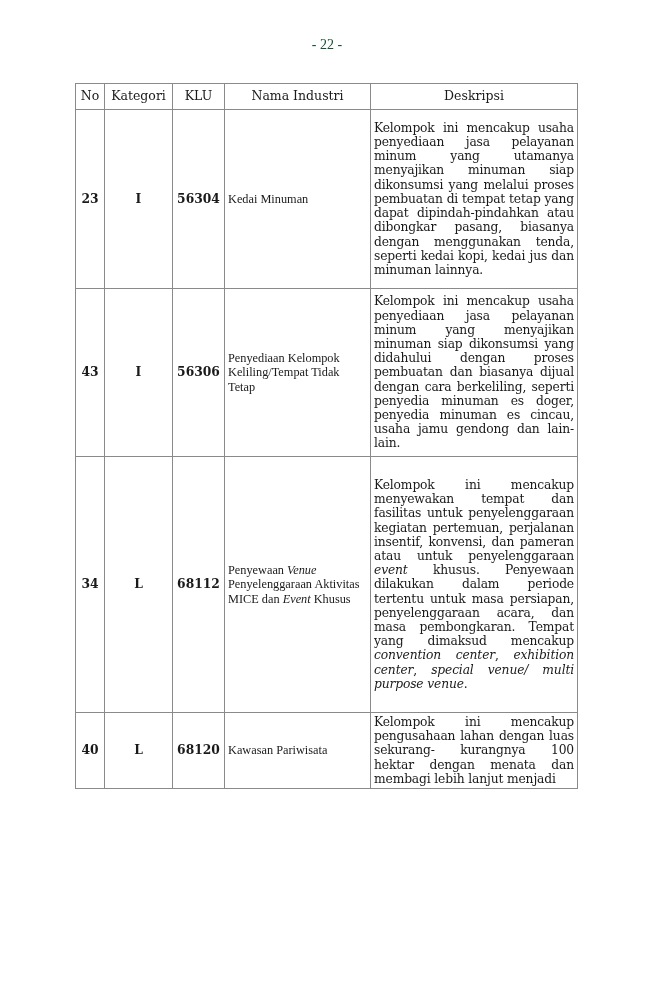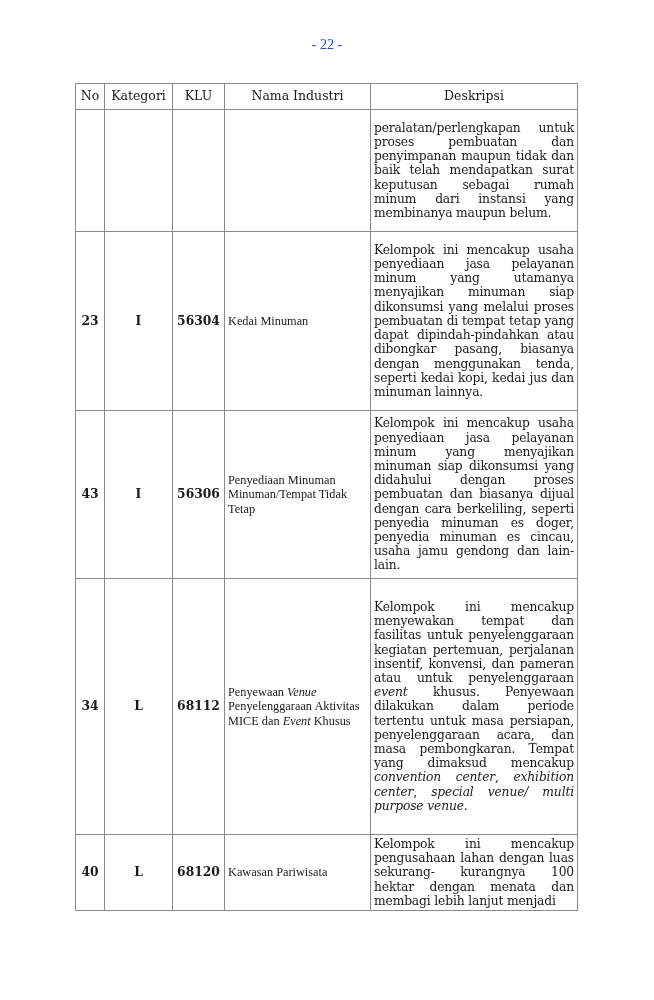--- a/index.html
+++ b/index.html
@@ -16,21 +16,21 @@
       overflow: hidden;
     }
     .page-number {
       position: absolute;
       top: 37px;
       left: 0;
       width: 654px;
       text-align: center;
       font-family: "Liberation Serif", serif;
       font-size: 14px;
-      color: #1d4ed8;
+      color: #14532d;
     }
     table.doc-table {
       position: absolute;
       top: 83px;
       left: 75px;
       width: 502px;
       border-collapse: collapse;
       table-layout: fixed;
       font-size: 12.3px;
       line-height: 14.2px;
@@ -88,43 +88,34 @@
   <thead>
     <tr>
       <th>No</th>
       <th>Kategori</th>
       <th>KLU</th>
       <th>Nama Industri</th>
       <th>Deskripsi</th>
     </tr>
   </thead>
   <tbody>
-    <tr class="r-cont">
-      <td class="center"></td>
-      <td class="center"></td>
-      <td class="center"></td>
-      <td class="nama"></td>
-      <td class="desk">
-          <span class="desk-text">peralatan/perlengkapan untuk proses pembuatan dan penyimpanan maupun tidak dan baik telah mendapatkan surat keputusan sebagai rumah minum dari instansi yang membinanya maupun belum.</span>
-        </td>
-    </tr>
     <tr class="r-23">
       <td class="center">23</td>
       <td class="center">I</td>
       <td class="center">56304</td>
       <td class="nama">Kedai Minuman</td>
       <td class="desk">
           <span class="desk-text">Kelompok ini mencakup usaha penyediaan jasa pelayanan minum yang utamanya menyajikan minuman siap dikonsumsi yang melalui proses pembuatan di tempat tetap yang dapat dipindah-pindahkan atau dibongkar pasang, biasanya dengan menggunakan tenda, seperti kedai kopi, kedai jus dan minuman lainnya.</span>
         </td>
     </tr>
     <tr class="r-24">
       <td class="center">43</td>
       <td class="center">I</td>
       <td class="center">56306</td>
-      <td class="nama">Penyediaan Minuman Minuman/Tempat Tidak Tetap</td>
+      <td class="nama">Penyediaan Kelompok Keliling/Tempat Tidak Tetap</td>
       <td class="desk">
           <span class="desk-text">Kelompok ini mencakup usaha penyediaan jasa pelayanan minum yang menyajikan minuman siap dikonsumsi yang didahului dengan proses pembuatan dan biasanya dijual dengan cara berkeliling, seperti penyedia minuman es doger, penyedia minuman es cincau, usaha jamu gendong dan lain-lain.</span>
         </td>
     </tr>
     <tr class="r-25">
       <td class="center">34</td>
       <td class="center">L</td>
       <td class="center">68112</td>
       <td class="nama"><span class="rich"><span>Penyewaan </span><i>Venue</i><span> Penyelenggaraan Aktivitas MICE dan </span><i>Event</i><span> Khusus</span></span></td>
       <td class="desk">

